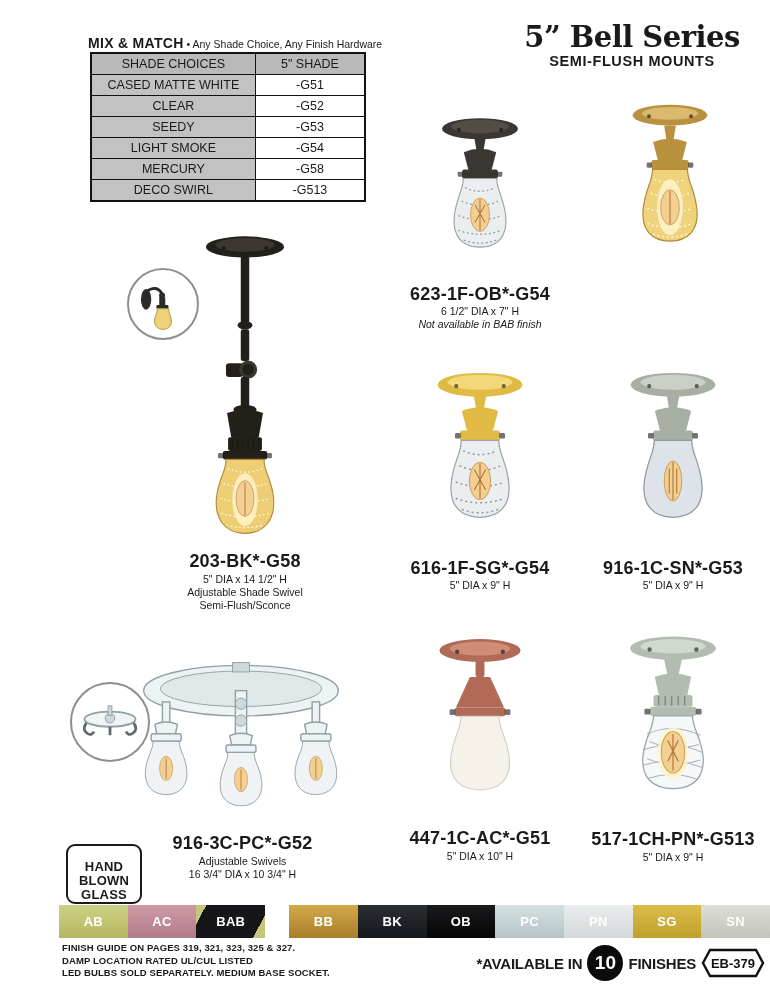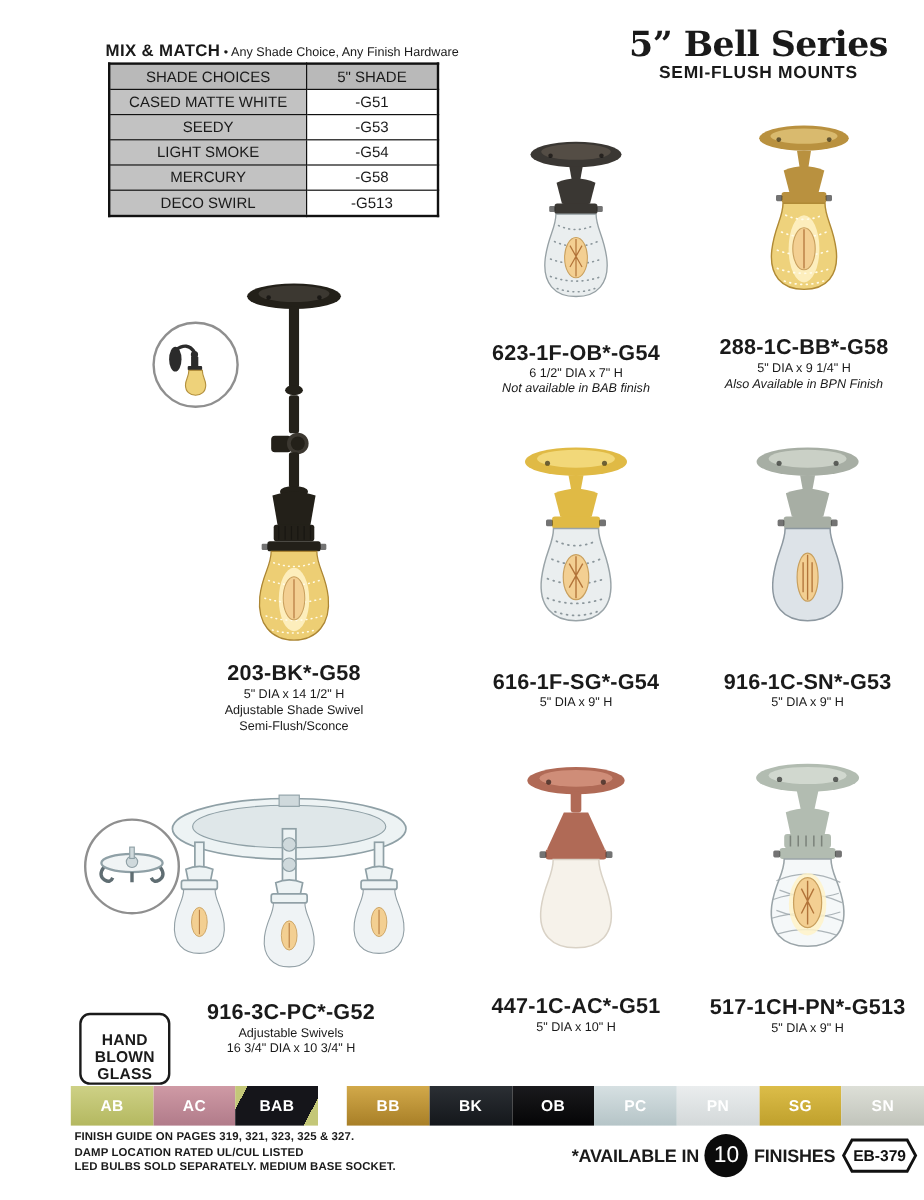--- a/index.html
+++ b/index.html
@@ -62,21 +62,21 @@
   
   .finishbar{position:absolute;left:59px;top:905px;width:711px;height:33px;display:flex;}
   .swatch{flex:1 1 0;display:flex;align-items:center;justify-content:center;
           color:#fff;font-size:13px;font-weight:700;letter-spacing:.3px;}
 
   
   .footnotes{position:absolute;left:62px;top:942px;font-size:9.5px;font-weight:700;line-height:1.32;letter-spacing:.1px;}
   .footer-right{position:absolute;right:5px;top:941px;height:44px;display:flex;align-items:center;gap:5px;}
   .avail-txt{font-size:15px;font-weight:800;letter-spacing:-.2px;white-space:nowrap;}
   .circle10{width:36px;height:36px;border-radius:50%;background:#0b0b0b;color:#fff;
-            display:flex;align-items:center;justify-content:center;font-size:19px;font-weight:400;}
+            display:flex;align-items:center;justify-content:center;font-size:19px;font-weight:700;}
   .hex{display:block;}
   .hex polygon{fill:#fff;stroke:#111;stroke-width:2.4;}
   .hex text{font-family:"Liberation Sans",sans-serif;font-size:13px;font-weight:800;fill:#111;}
 </style>
 </head>
 <body>
 
 <div class="page">
 
   <div class="mixmatch">
@@ -85,20 +85,24 @@
 
   <table class="shade-table">
     <tbody>
         <tr>
       <th>SHADE CHOICES</th>
       <th>5" SHADE</th>
     </tr>
     <tr>
       <td class="shade">CASED MATTE WHITE</td>
       <td class="code">-G51</td>
+    </tr>
+    <tr>
+      <td class="shade">CLEAR</td>
+      <td class="code">-G52</td>
     </tr>
     <tr>
       <td class="shade">SEEDY</td>
       <td class="code">-G53</td>
     </tr>
     <tr>
       <td class="shade">LIGHT SMOKE</td>
       <td class="code">-G54</td>
     </tr>
     <tr>
@@ -158,25 +162,20 @@
       <path class="glass" d="M45,59.5 H75 C75,70 81,76 83,93 C85,111 76,121 60,121 C44,121 35,111 37,93 C39,76 45,70 45,59.5 Z"></path>
       <ellipse class="glow" cx="60" cy="92" rx="11" ry="24"></ellipse>
       <path class="dots" d="M47,68 Q60,74 73,68"></path>
         <path class="dots" d="M44,80 Q60,87 76,80"></path>
       <path class="dots" d="M41,93 Q60,100 79,93"></path>
         <path class="dots" d="M41,106 Q60,113 79,106"></path>
       <path class="dots" d="M46,115 Q60,120 74,115"></path>
       <ellipse class="bulb" cx="60" cy="92" rx="8" ry="15"></ellipse>
       <path class="filament" d="M60,78 V106"></path>
     </svg>
-    <figcaption class="cap">
-      <div class="sku">288-1C-BB*-G58</div>
-      <div class="dims">5" DIA x 9 1/4" H</div>
-      <div class="note-italic">Also Available in BPN Finish</div>
-    </figcaption>
   </figure>
 
   <figure class="p203" style="left:125px;top:230px;width:240px;">
     <svg class="fix" viewBox="0 0 140 300" width="148">
       <ellipse class="metal" cx="70" cy="16" rx="37" ry="10"></ellipse>
       <ellipse class="metal-hi" cx="70" cy="14" rx="28" ry="6.5"></ellipse>
       <circle class="screwdot" cx="50" cy="17" r="1.8"></circle>
         <circle class="screwdot" cx="90" cy="17" r="1.8"></circle>
       <rect class="metal" x="66" y="24" width="8" height="64" rx="2"></rect>
       <ellipse class="metal" cx="70" cy="90" rx="7" ry="4"></ellipse>

